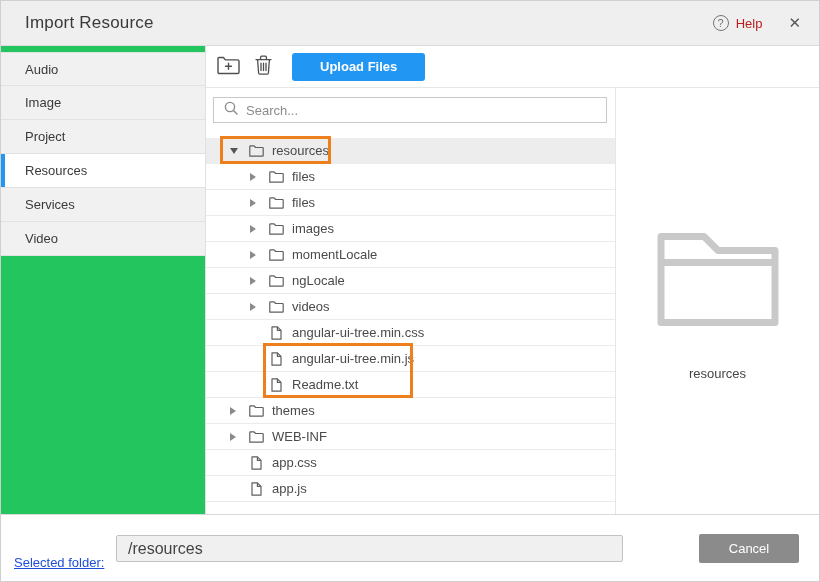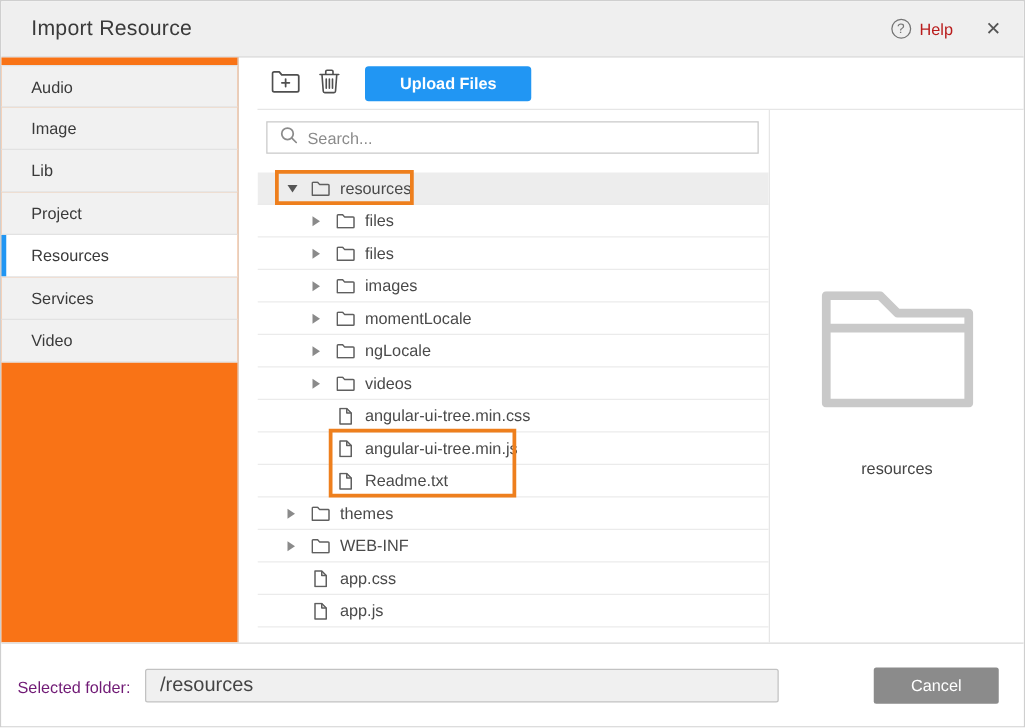--- a/index.html
+++ b/index.html
@@ -15,21 +15,21 @@
             justify-content:space-between; padding:0 18px 0 24px; }
   .title { font-size:17px; color:#3a3a3a; font-weight:500; letter-spacing:.2px; }
   .header-right { display:flex; align-items:center; }
   .help-icon { width:16px; height:16px; border:1.5px solid #757575; border-radius:50%;
                color:#757575; font-size:11px; line-height:1; display:flex;
                align-items:center; justify-content:center; }
   .help-label { font-size:13px; color:#b91c1c; margin:0 26px 0 7px; }
   .close-icon { font-size:15px; color:#555; cursor:default; }
 
   
-  .sidebar { position:absolute; top:45px; left:0; width:190px; bottom:67px; background:#f97316;
+  .sidebar { position:absolute; top:45px; left:0; width:205px; bottom:67px; background:#22c55e;
              border-right:1px solid #e0e0e0; padding-top:6px; }
   .side-item { height:34px; display:flex; align-items:center; padding-left:24px;
                background:#f1f1f1; border-bottom:1px solid #e2e2e2; font-size:13px;
                color:#3a3a3a; position:relative; }
   .side-item:first-child { border-top:1px solid #e2e2e2; }
   .side-item.selected { background:#fff; }
   .side-item.selected::before { content:""; position:absolute; left:0; top:0; bottom:0;
                width:4px; background:#2196f3; }
 
   
@@ -69,21 +69,21 @@
   .ann-resources { left:14px; top:48px; width:111px; height:28px; }
   .ann-files     { left:57px; top:255px; width:150px; height:55px; }
 
   .preview { flex:1; display:flex; flex-direction:column; align-items:center; background:#fff; }
   .big-folder { margin-top:145px; }
   .preview-label { margin-top:36px; font-size:13px; color:#454545; }
 
   
   .footer { position:absolute; left:0; right:0; bottom:0; height:67px; background:#fff;
             border-top:1px solid #d9d9d9; }
-  .footer-label { position:absolute; left:13px; top:27px; font-size:13px; color:#701a75; }
+  .footer-label { position:absolute; left:13px; top:40px; font-size:13px; color:#1d4ed8;text-decoration:underline; }
   .path-input { position:absolute; left:115px; top:20px; width:507px; height:27px;
                 background:#f0f0f0; border:1px solid #c2c2c2; border-radius:2px;
                 font-size:16px; color:#444; padding:0 11px;
                 font-family:"Liberation Sans",sans-serif; }
   .cancel-btn { position:absolute; right:20px; top:19px; width:100px; height:29px;
                 background:#8b8b8b; color:#fff; border:none; border-radius:2px;
                 font-size:13px; font-weight:500; font-family:"Liberation Sans",sans-serif;
                 cursor:pointer; }
 </style>
 </head>
@@ -99,23 +99,20 @@
       <span class="close-icon">✕</span>
     </div>
   </div>
 
   <div class="sidebar">
     <div class="side-item">
         <span>Audio</span>
       </div>
     <div class="side-item">
         <span>Image</span>
-      </div>
-    <div class="side-item">
-        <span>Lib</span>
       </div>
     <div class="side-item">
         <span>Project</span>
       </div>
     <div class="side-item selected">
         <span>Resources</span>
       </div>
     <div class="side-item">
         <span>Services</span>
       </div>

